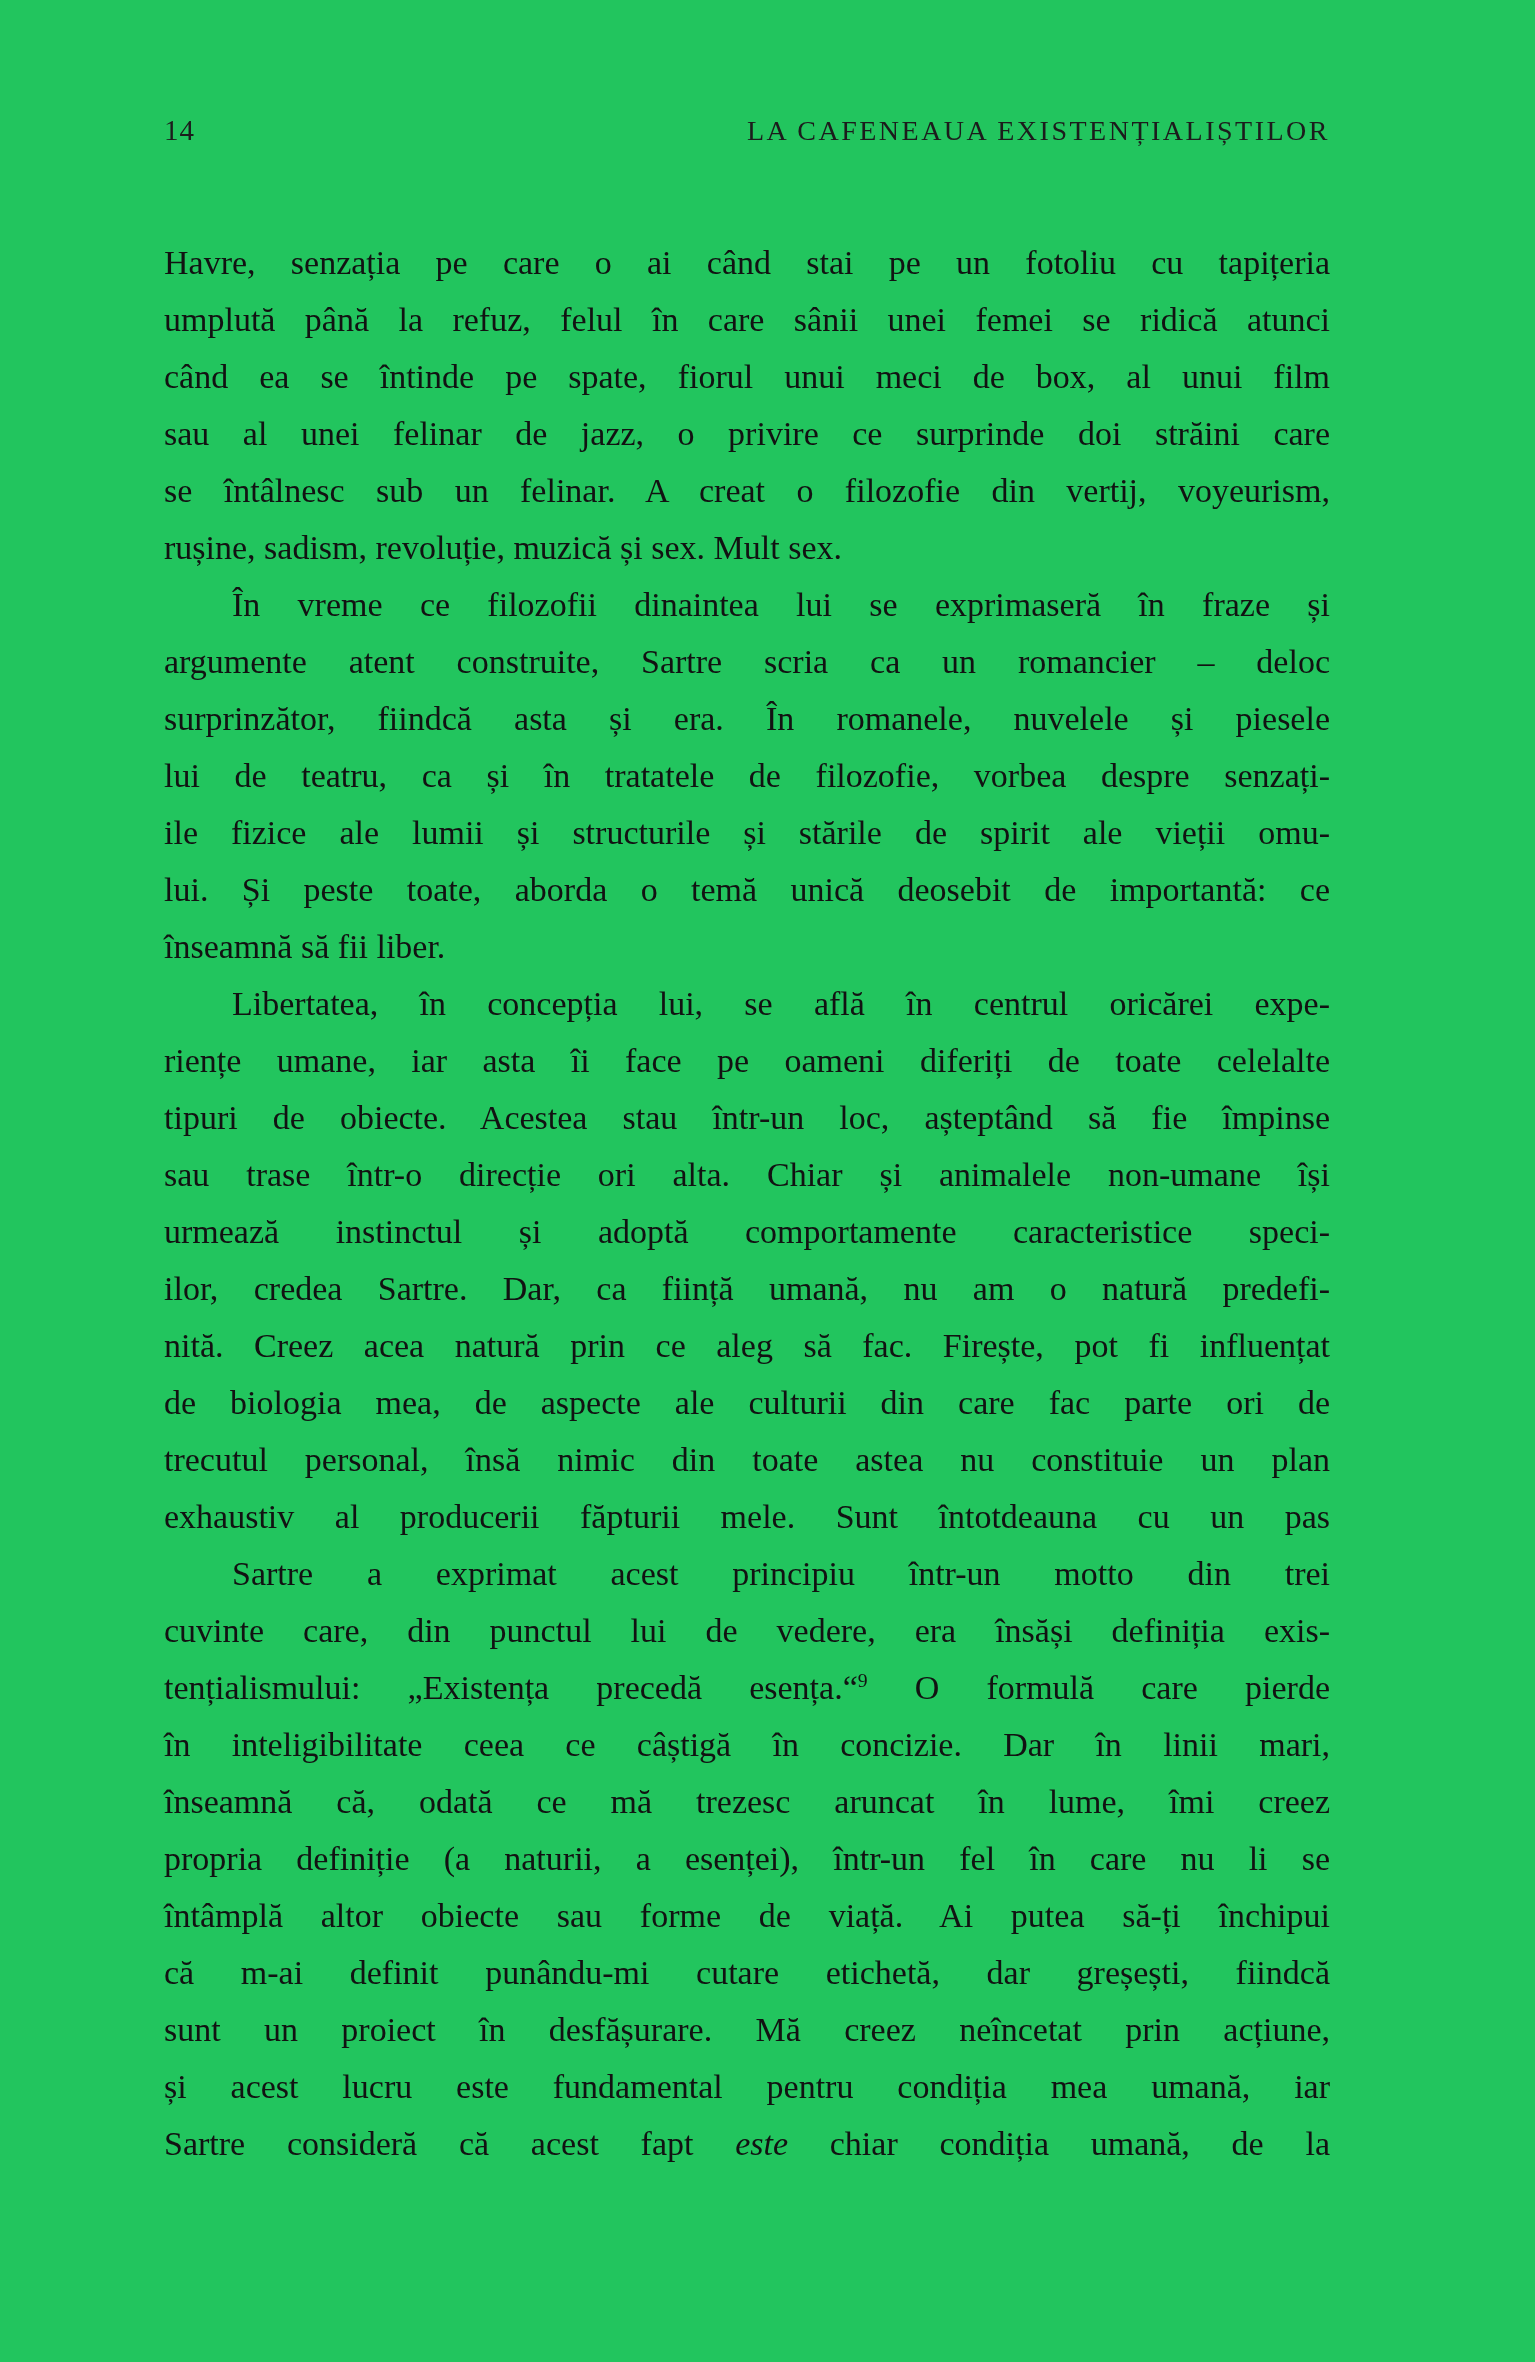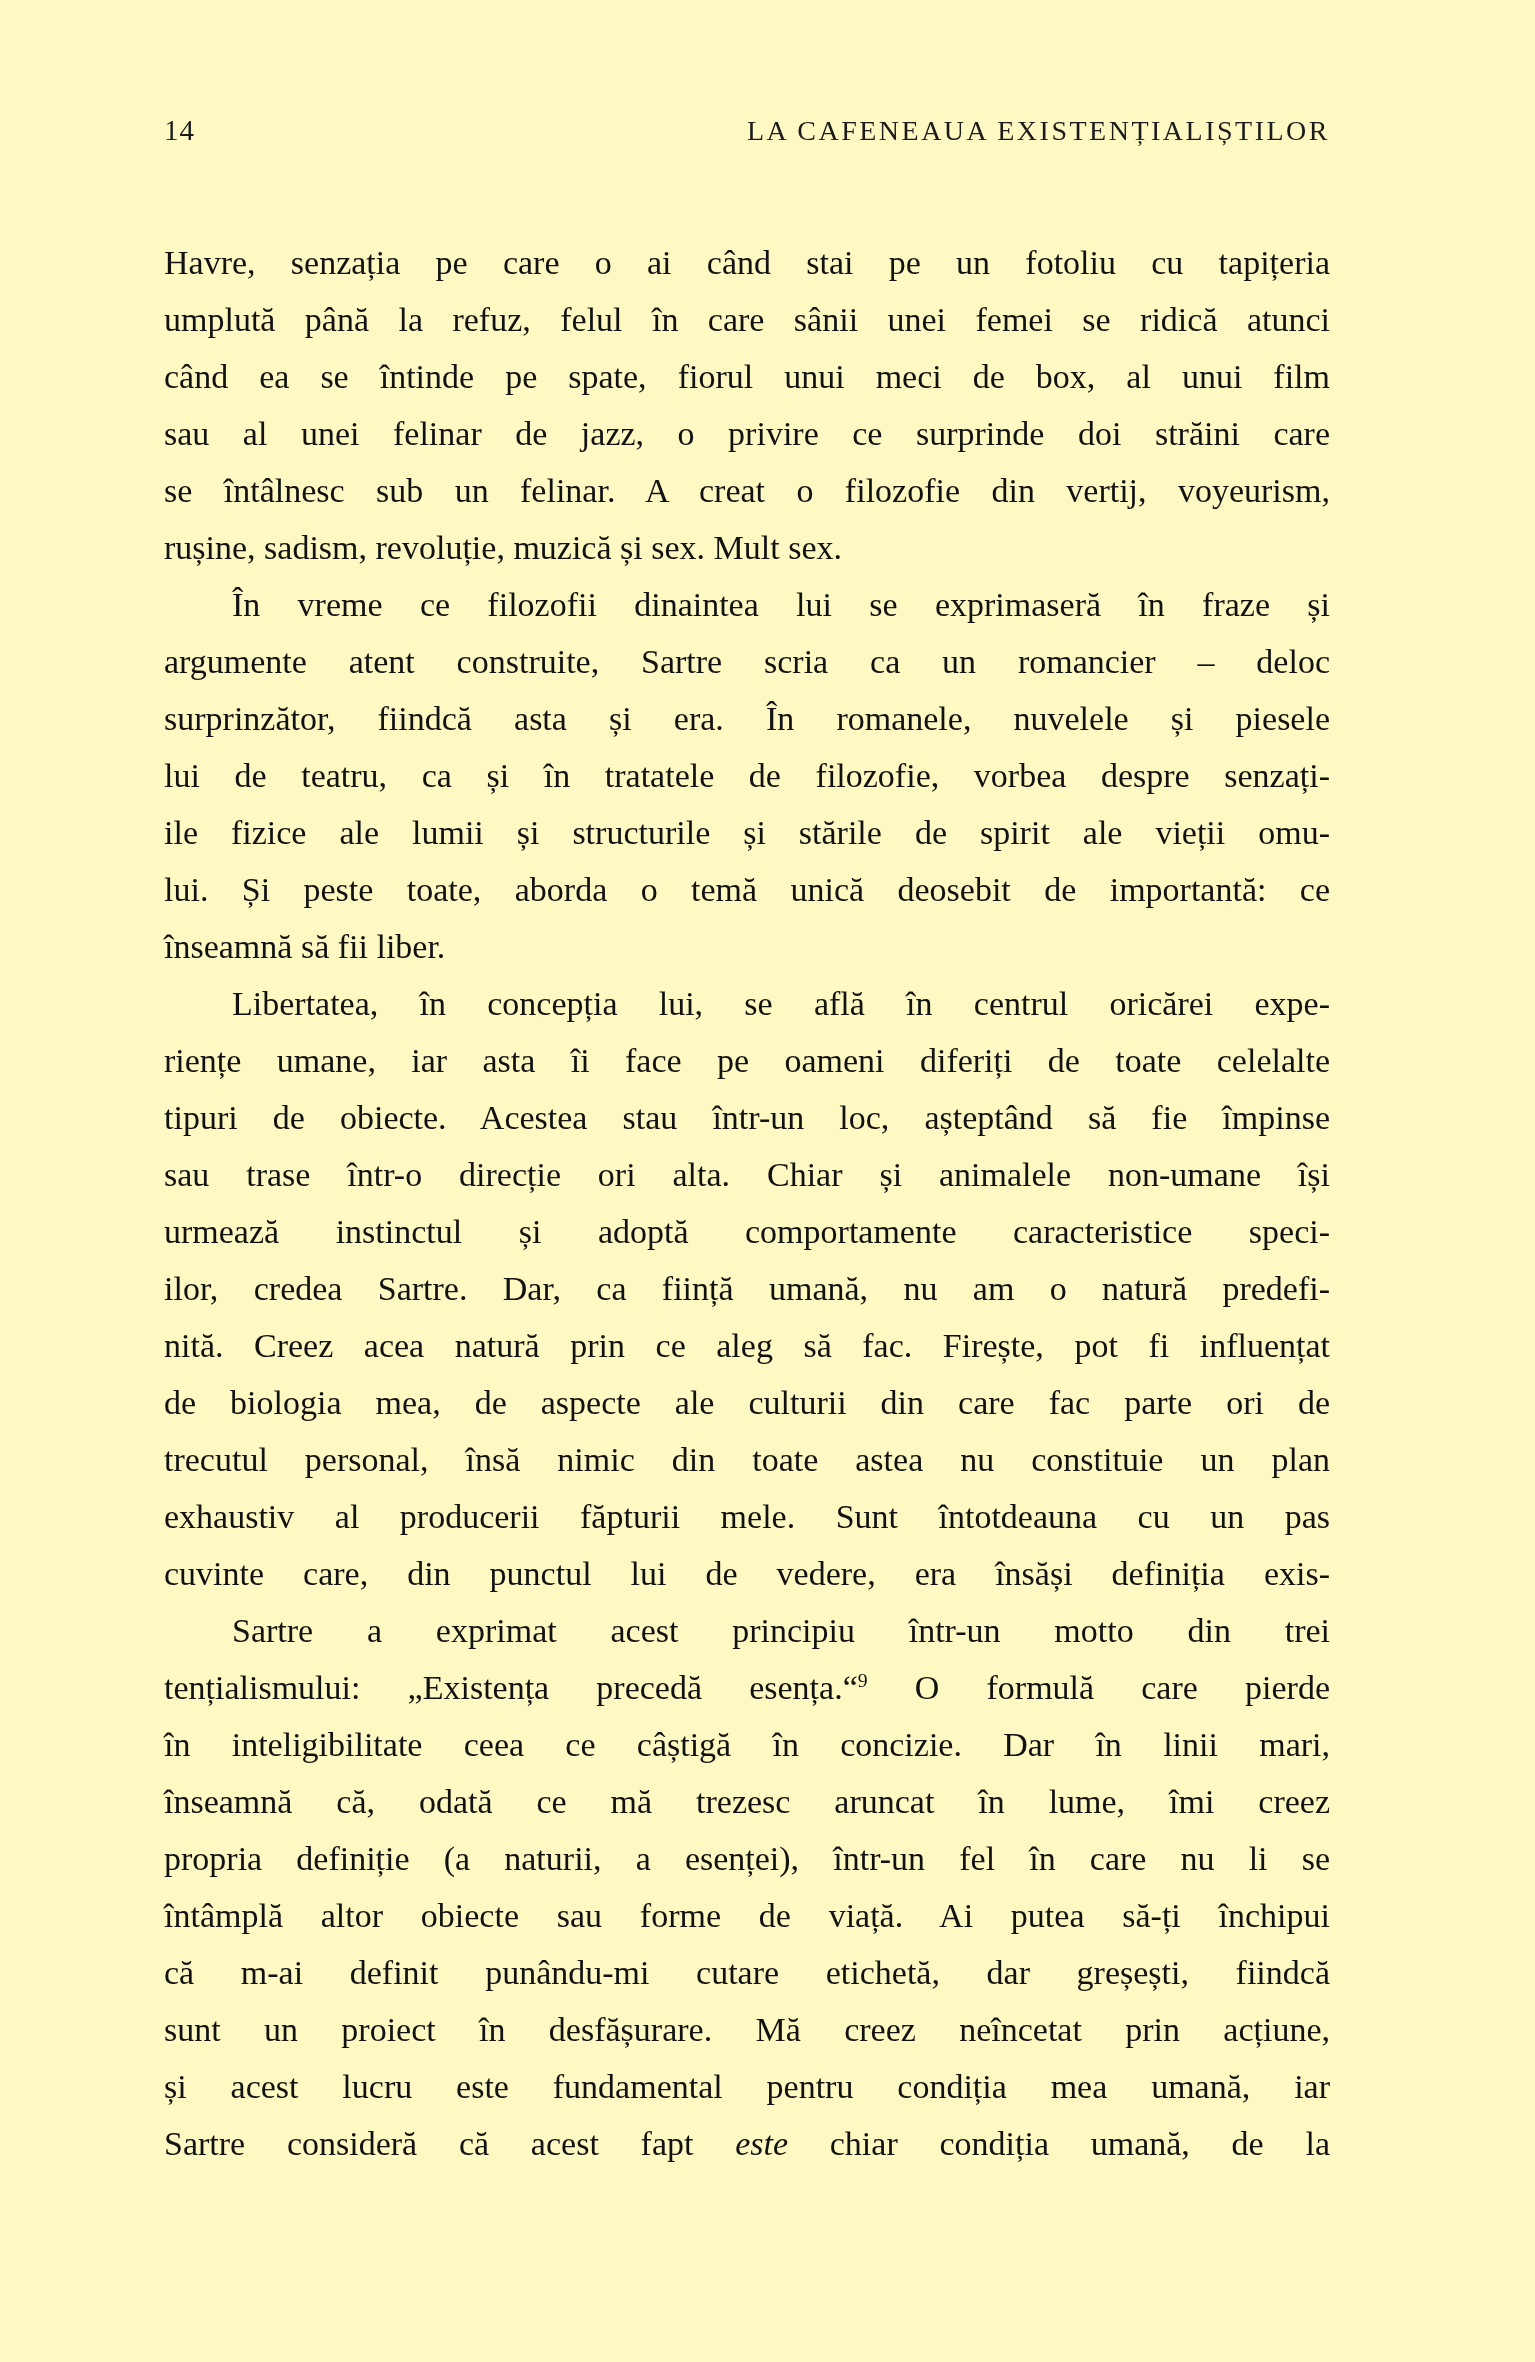--- a/index.html
+++ b/index.html
@@ -5,21 +5,21 @@
 <style>
   html, body {
     margin: 0;
     padding: 0;
     background: #ffffff;
   }
   .page {
     position: relative;
     width: 1535px;
     height: 2362px;
-    background: #fef9c3;
+    background: #22c55e;
     color: #141414;
     font-family: "Liberation Serif", "DejaVu Serif", serif;
     overflow: hidden;
   }
   .running-head {
     position: absolute;
     left: 164px;
     top: 114px;
     width: 1166px;
     display: flex;
@@ -99,22 +99,22 @@
         <div class="line">tipuri de obiecte. Acestea stau într-un loc, așteptând să fie împinse</div>
         <div class="line">sau trase într-o direcție ori alta. Chiar și animalele non-umane își</div>
         <div class="line">urmează instinctul și adoptă comportamente caracteristice speci-</div>
         <div class="line">ilor, credea Sartre. Dar, ca ființă umană, nu am o natură predefi-</div>
         <div class="line">nită. Creez acea natură prin ce aleg să fac. Firește, pot fi influențat</div>
         <div class="line">de biologia mea, de aspecte ale culturii din care fac parte ori de</div>
         <div class="line">trecutul personal, însă nimic din toate astea nu constituie un plan</div>
         <div class="line">exhaustiv al producerii făpturii mele. Sunt întotdeauna cu un pas</div>
       </div>
       <div class="paragraph">
+        <div class="line indented">Sartre a exprimat acest principiu într-un motto din trei</div>
         <div class="line">cuvinte care, din punctul lui de vedere, era însăși definiția exis-</div>
-        <div class="line indented">Sartre a exprimat acest principiu într-un motto din trei</div>
         <div class="line"><span>tențialismului: „Existența precedă esența.“</span><sup class="footnote-ref">9</sup><span> O formulă care pierde</span></div>
         <div class="line">în inteligibilitate ceea ce câștigă în concizie. Dar în linii mari,</div>
         <div class="line">înseamnă că, odată ce mă trezesc aruncat în lume, îmi creez</div>
         <div class="line">propria definiție (a naturii, a esenței), într-un fel în care nu li se</div>
         <div class="line">întâmplă altor obiecte sau forme de viață. Ai putea să-ți închipui</div>
         <div class="line">că m-ai definit punându-mi cutare etichetă, dar greșești, fiindcă</div>
         <div class="line">sunt un proiect în desfășurare. Mă creez neîncetat prin acțiune,</div>
         <div class="line">și acest lucru este fundamental pentru condiția mea umană, iar</div>
         <div class="line"><span>Sartre consideră că acest fapt </span><span class="italic">este</span><span> chiar condiția umană, de la</span></div>
       </div>

